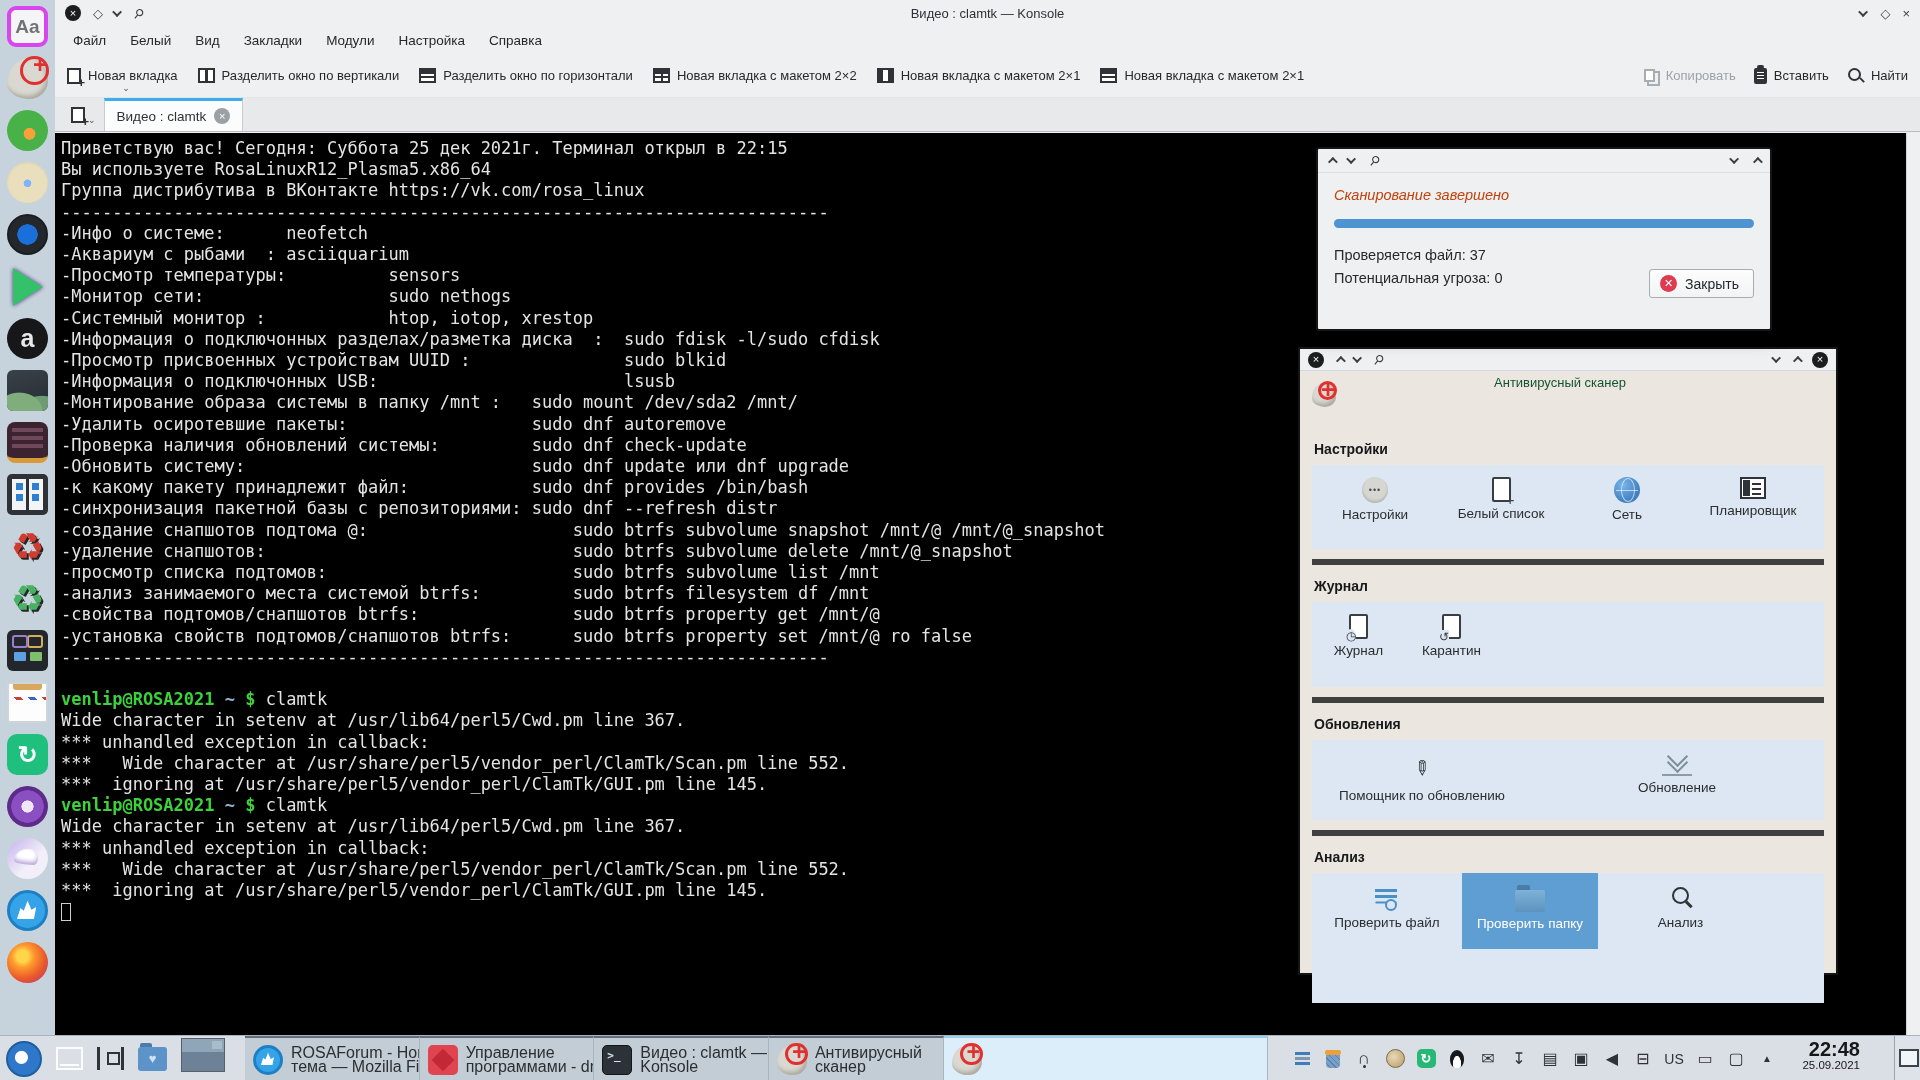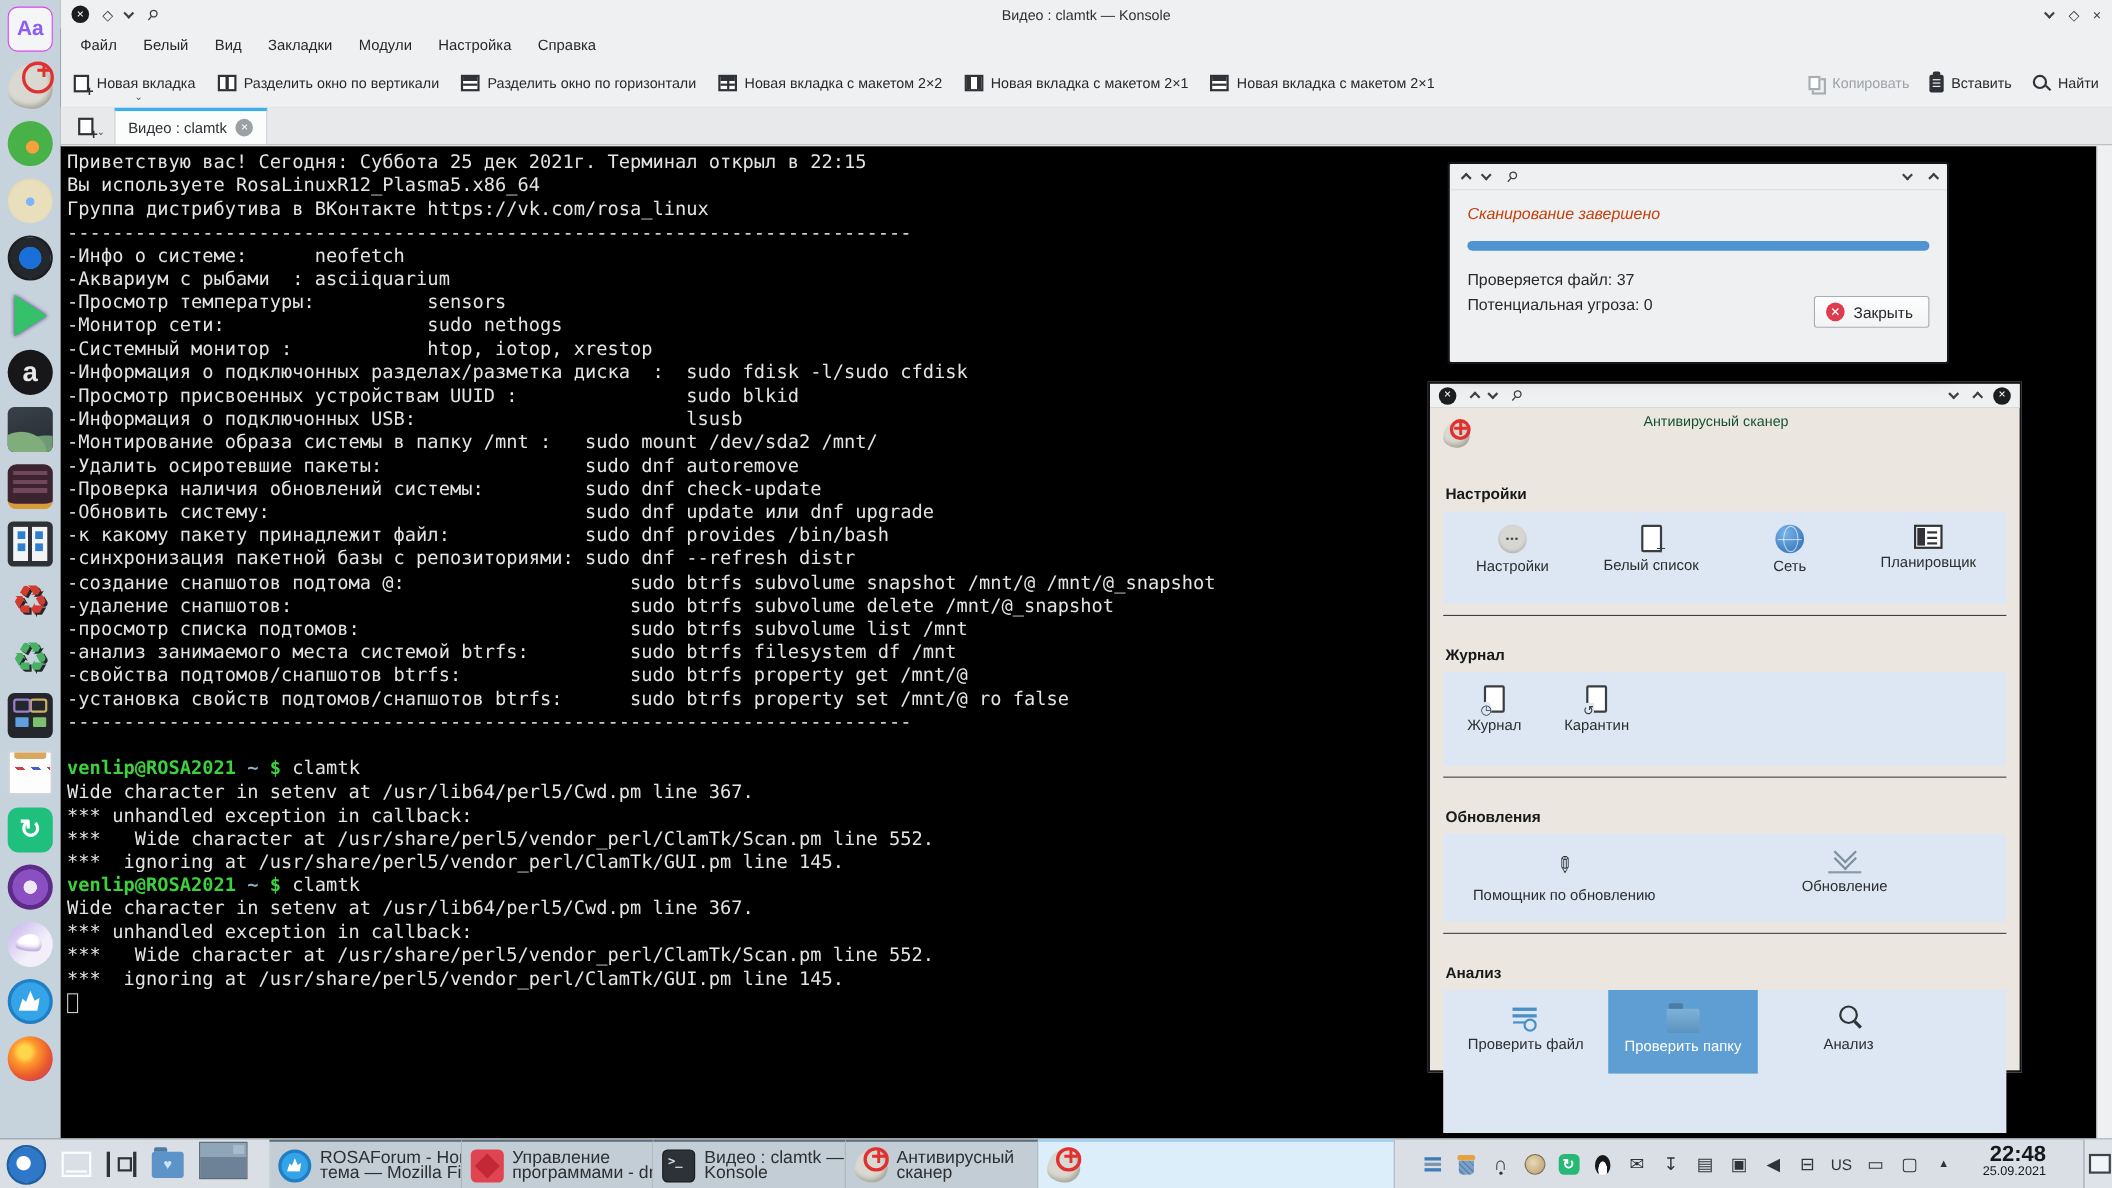--- a/index.html
+++ b/index.html
@@ -4,21 +4,21 @@
 <style>
   html,body{margin:0;padding:0;background:#222;}
   *{box-sizing:border-box;}
   #screen{position:relative;width:1920px;height:1080px;overflow:hidden;background:#000;
     font-family:"Liberation Sans",sans-serif;}
 
   
   .sidebar{position:absolute;left:0;top:0;width:55px;height:1035px;background:#c7d3dc;
     display:flex;flex-direction:column;align-items:center;padding-top:6px;gap:11px;z-index:5;}
   .sb-icon{width:41px;height:41px;flex:none;display:flex;align-items:center;justify-content:center;position:relative;}
-  .ic-font-tool{background:#f3f5f6;border:1px solid #d946ef;border-radius:9px;font-size:19px;color:#8b5cf6;font-weight:bold;}
+  .ic-font-tool{background:#f3f5f6;border:4px solid #d946ef;border-radius:9px;font-size:19px;color:#737373;font-weight:bold;}
   .shellblob{background:#d9d9d1;border-radius:52% 48% 46% 54%/62% 56% 44% 38%;box-shadow:inset -2px -3px 4px #a9a99f;}
   .shellblob::before{content:"";position:absolute;right:-1px;top:-2px;width:55%;height:55%;border:3px solid #e03030;border-radius:50%;}
   .shellblob::after{content:"+";position:absolute;right:1px;top:-7px;color:#e03030;font-size:24px;font-weight:bold;}
   .ic-rosa-media{border-radius:50%;background:radial-gradient(circle at 55% 58%,#f8a13a 0 17%,#48b148 19% 72%,#2d8f2d 100%);}
   .ic-spiral-app{border-radius:50%;background:radial-gradient(circle at 50% 52%,#7fb3ff 0 12%,#e9dfbc 14% 62%,#c9bc8e 100%);}
   .ic-wheel-app{border-radius:50%;background:radial-gradient(circle at 50% 50%,#1b6fd8 0 38%,#24282d 40% 100%);border:2px solid #1a1d21;}
   .ic-player-green::after{content:"";width:0;height:0;border-left:30px solid #35c06a;border-top:19px solid transparent;
     border-bottom:19px solid transparent;filter:drop-shadow(0 0 2px #5b2d8f);}
   .ic-amarok{background:#17171a;border-radius:50%;color:#e8e8e8;font-size:25px;font-weight:bold;}
   .ic-stats-app{border-radius:6px;background:linear-gradient(160deg,#39414a,#252b31);overflow:hidden;}
@@ -127,21 +127,21 @@
   .d-btn-row{position:absolute;right:16px;top:96px;}
 
   
   .clamtk-win{position:absolute;left:1298px;top:347px;width:540px;height:628px;background:#ebe7e0;border:2px solid #131517;
     z-index:20;box-shadow:0 8px 22px rgba(0,0,0,.5);}
   .c-titlebar{height:22px;background:#eff0f1;display:flex;align-items:center;padding:0 8px;position:relative;
     border-bottom:1px solid #d6d9db;}
   .c-title{position:absolute;left:0;right:16px;text-align:center;font-size:13px;color:#14532d;pointer-events:none;margin-top:45px;}
   .c-body{padding:0 12px;}
   .app-mini{width:24px;height:24px;margin-top:12px;}
-  .sec{margin-top:10px;border-top:1px solid #404040;padding-top:27px;}
+  .sec{margin-top:10px;border-top:6px solid #404040;padding-top:13px;}
   .sec.first{border-top:none;margin-top:34px;padding-top:0;}
   .sec-h{font-size:14px;font-weight:bold;color:#16181a;margin:0 0 8px 2px;}
   .sec-panel{background:#dce7f3;display:flex;align-items:flex-start;}
   .sec-0 .sec-panel{height:84px;}
   .sec-1 .sec-panel{height:85px;}
   .sec-2 .sec-panel{height:80px;}
   .sec-3 .sec-panel{height:130px;}
   .item{display:flex;flex-direction:column;align-items:center;padding-top:12px;font-size:13.5px;color:#2b2d2f;}
   .sec-0 .item{width:126px;}
   .sec-1 .item{width:93px;}

